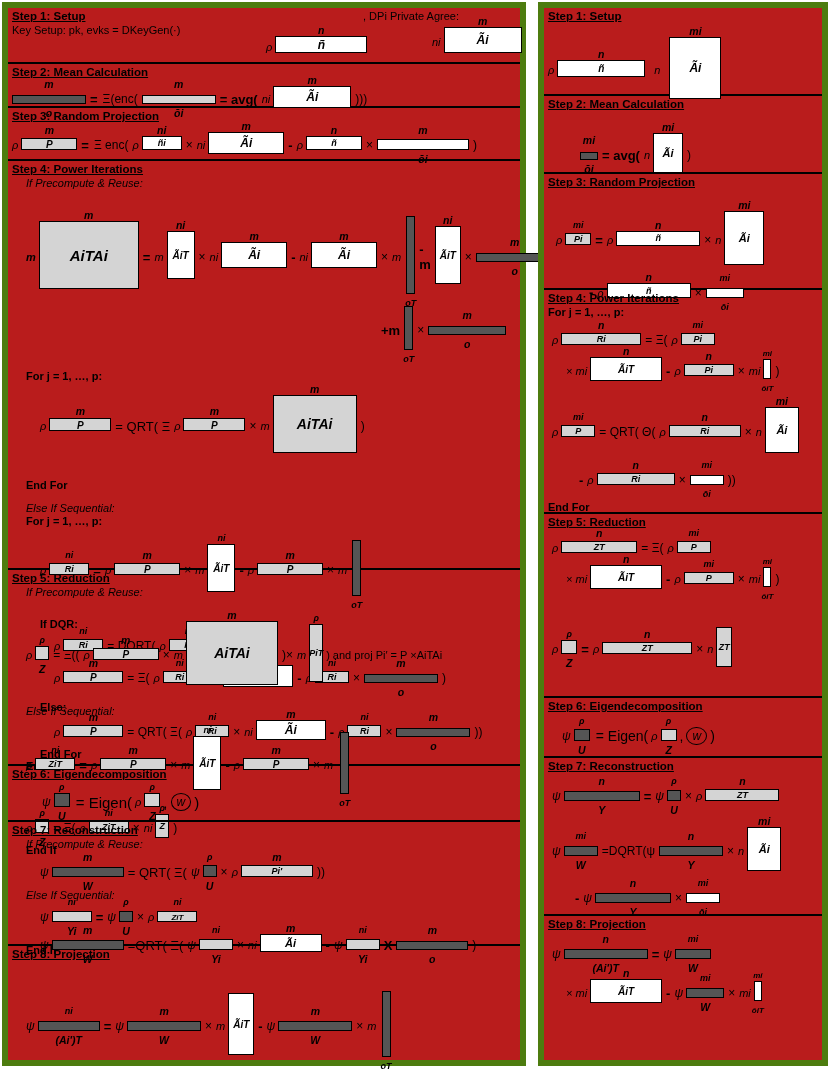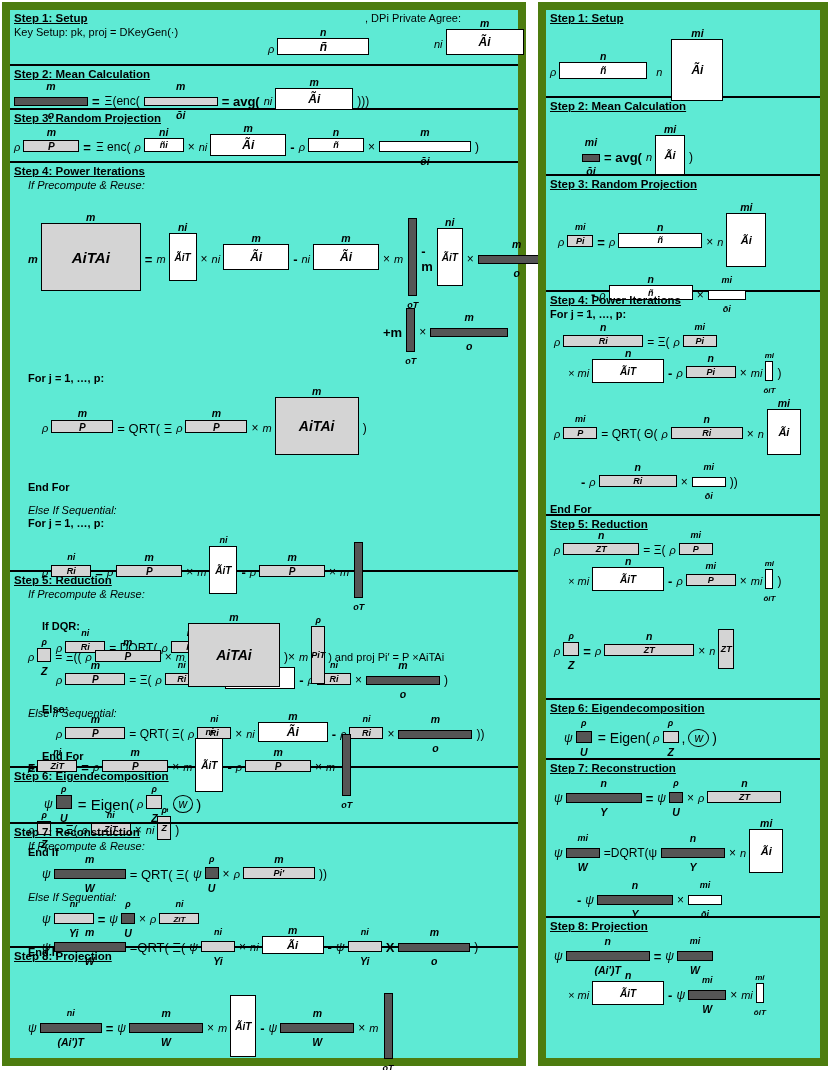--- a/index.html
+++ b/index.html
@@ -1,18 +1,18 @@
 <!DOCTYPE html>
 <html><head>
 <meta charset="utf-8">
 <style>
   html,body{margin:0;padding:0;background:#fff;}
   body{width:830px;height:1070px;font-family:"Liberation Sans",sans-serif;color:#000;position:relative;overflow:hidden;}
   .page{position:absolute;left:0;top:0;width:830px;height:1070px;}
-  .col{position:absolute;border:8px solid #4d7c0f;box-sizing:border-box;background:#5eead4;}
+  .col{position:absolute;border:6px solid #4d7c0f;box-sizing:border-box;background:#b91c1c;}
   .colL{left:2px;top:2px;width:524px;height:1064px;}
   .colR{left:538px;top:2px;width:290px;height:1064px;}
   .sec{border-bottom:2px solid #000;box-sizing:border-box;position:relative;padding:2px 4px 4px 4px;}
   .sec:last-child{border-bottom:none;}
   .hdr{font-weight:bold;text-decoration:underline;font-size:11.5px;line-height:13px;margin-bottom:1px;}
   .sub{font-style:italic;font-size:11px;line-height:13px;}
   .txt{font-size:11px;line-height:13px;}
   .bold{font-weight:bold;}
   .it{font-style:italic;}
   .row{display:flex;align-items:center;gap:3px;}
@@ -35,21 +35,21 @@
 </style>
 </head>
 <body>
 
 <div class="page">
 
   <div class="col colL">
 
     <div class="sec" style="height:56px;">
       <div class="hdr">Step 1: Setup</div>
-      <div class="txt">Key Setup: pk, proj = DKeyGen(·)</div>
+      <div class="txt">Key Setup: pk, evks = DKeyGen(·)</div>
       <div style="position:absolute;left:355px;top:2px;" class="txt">, DPi Private Agree:</div>
       <div style="position:absolute;left:258px;top:28px;" class="row">
         <span class="rho">ρ</span>
         <span class="wrapbox">
           <span class="lbl-top">n</span>
           <span class="mb" style="width:92px;height:17px;">
             <span class="lbl-in">ñ</span>
           </span>
         </span>
       </div>

